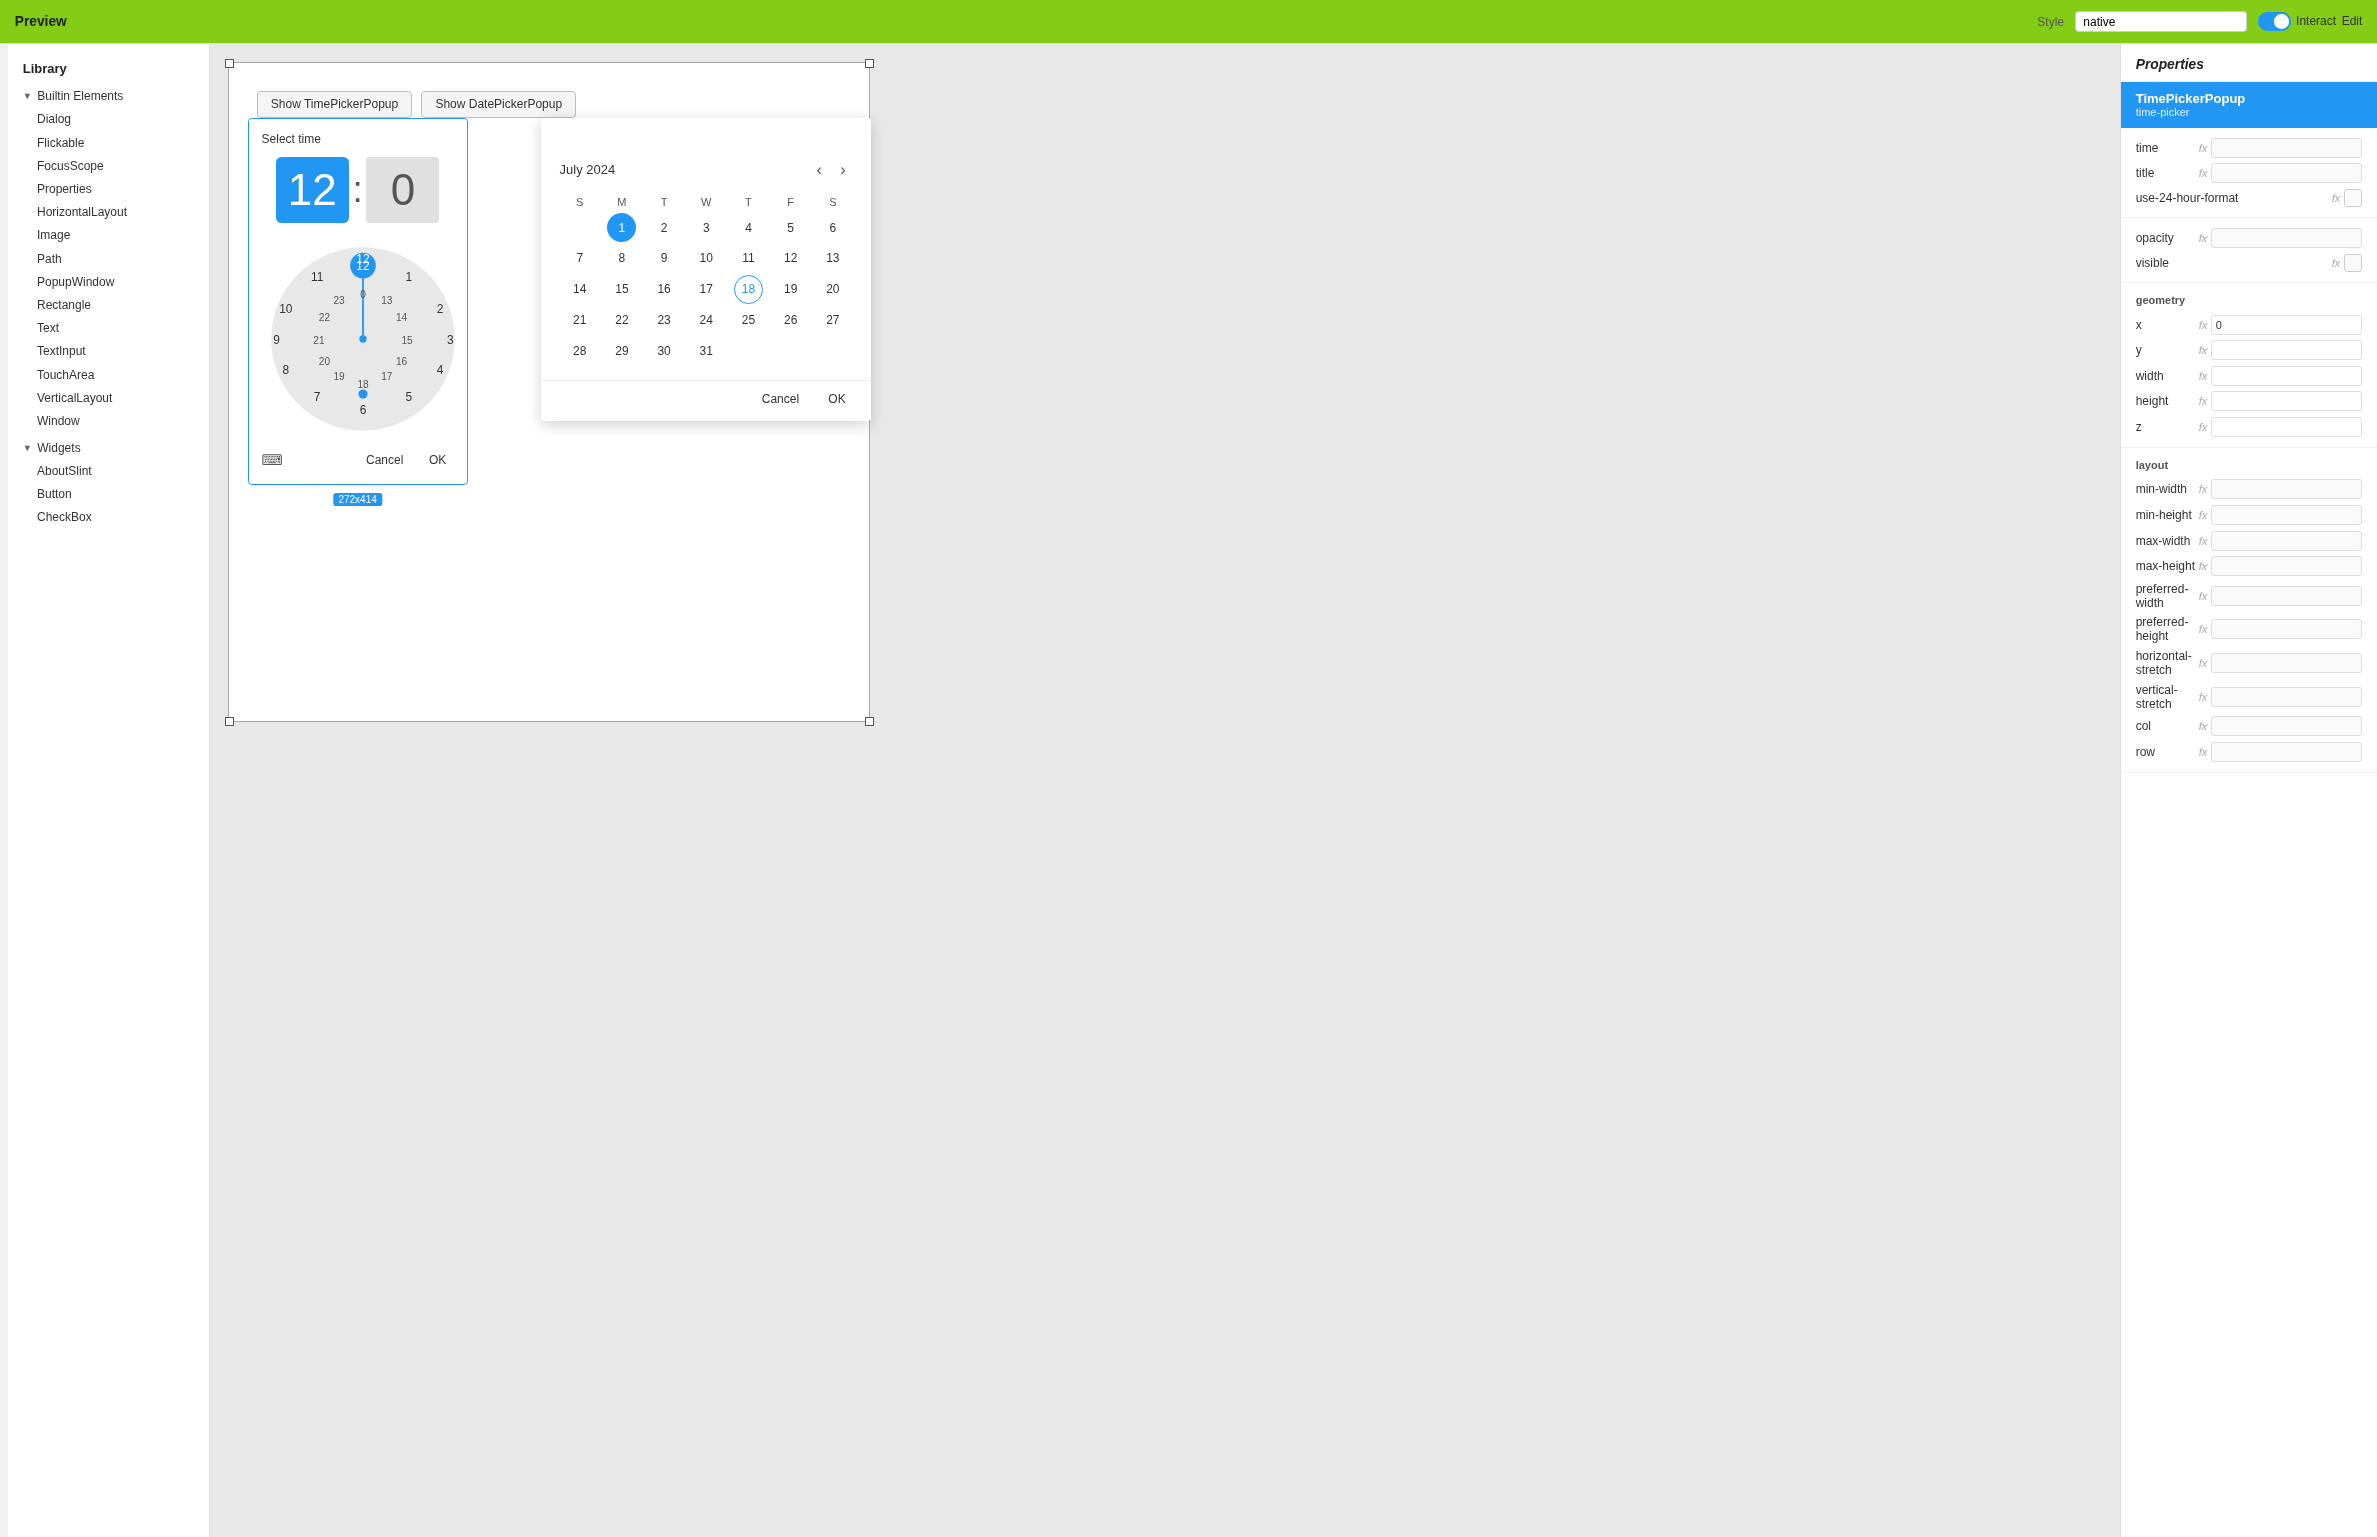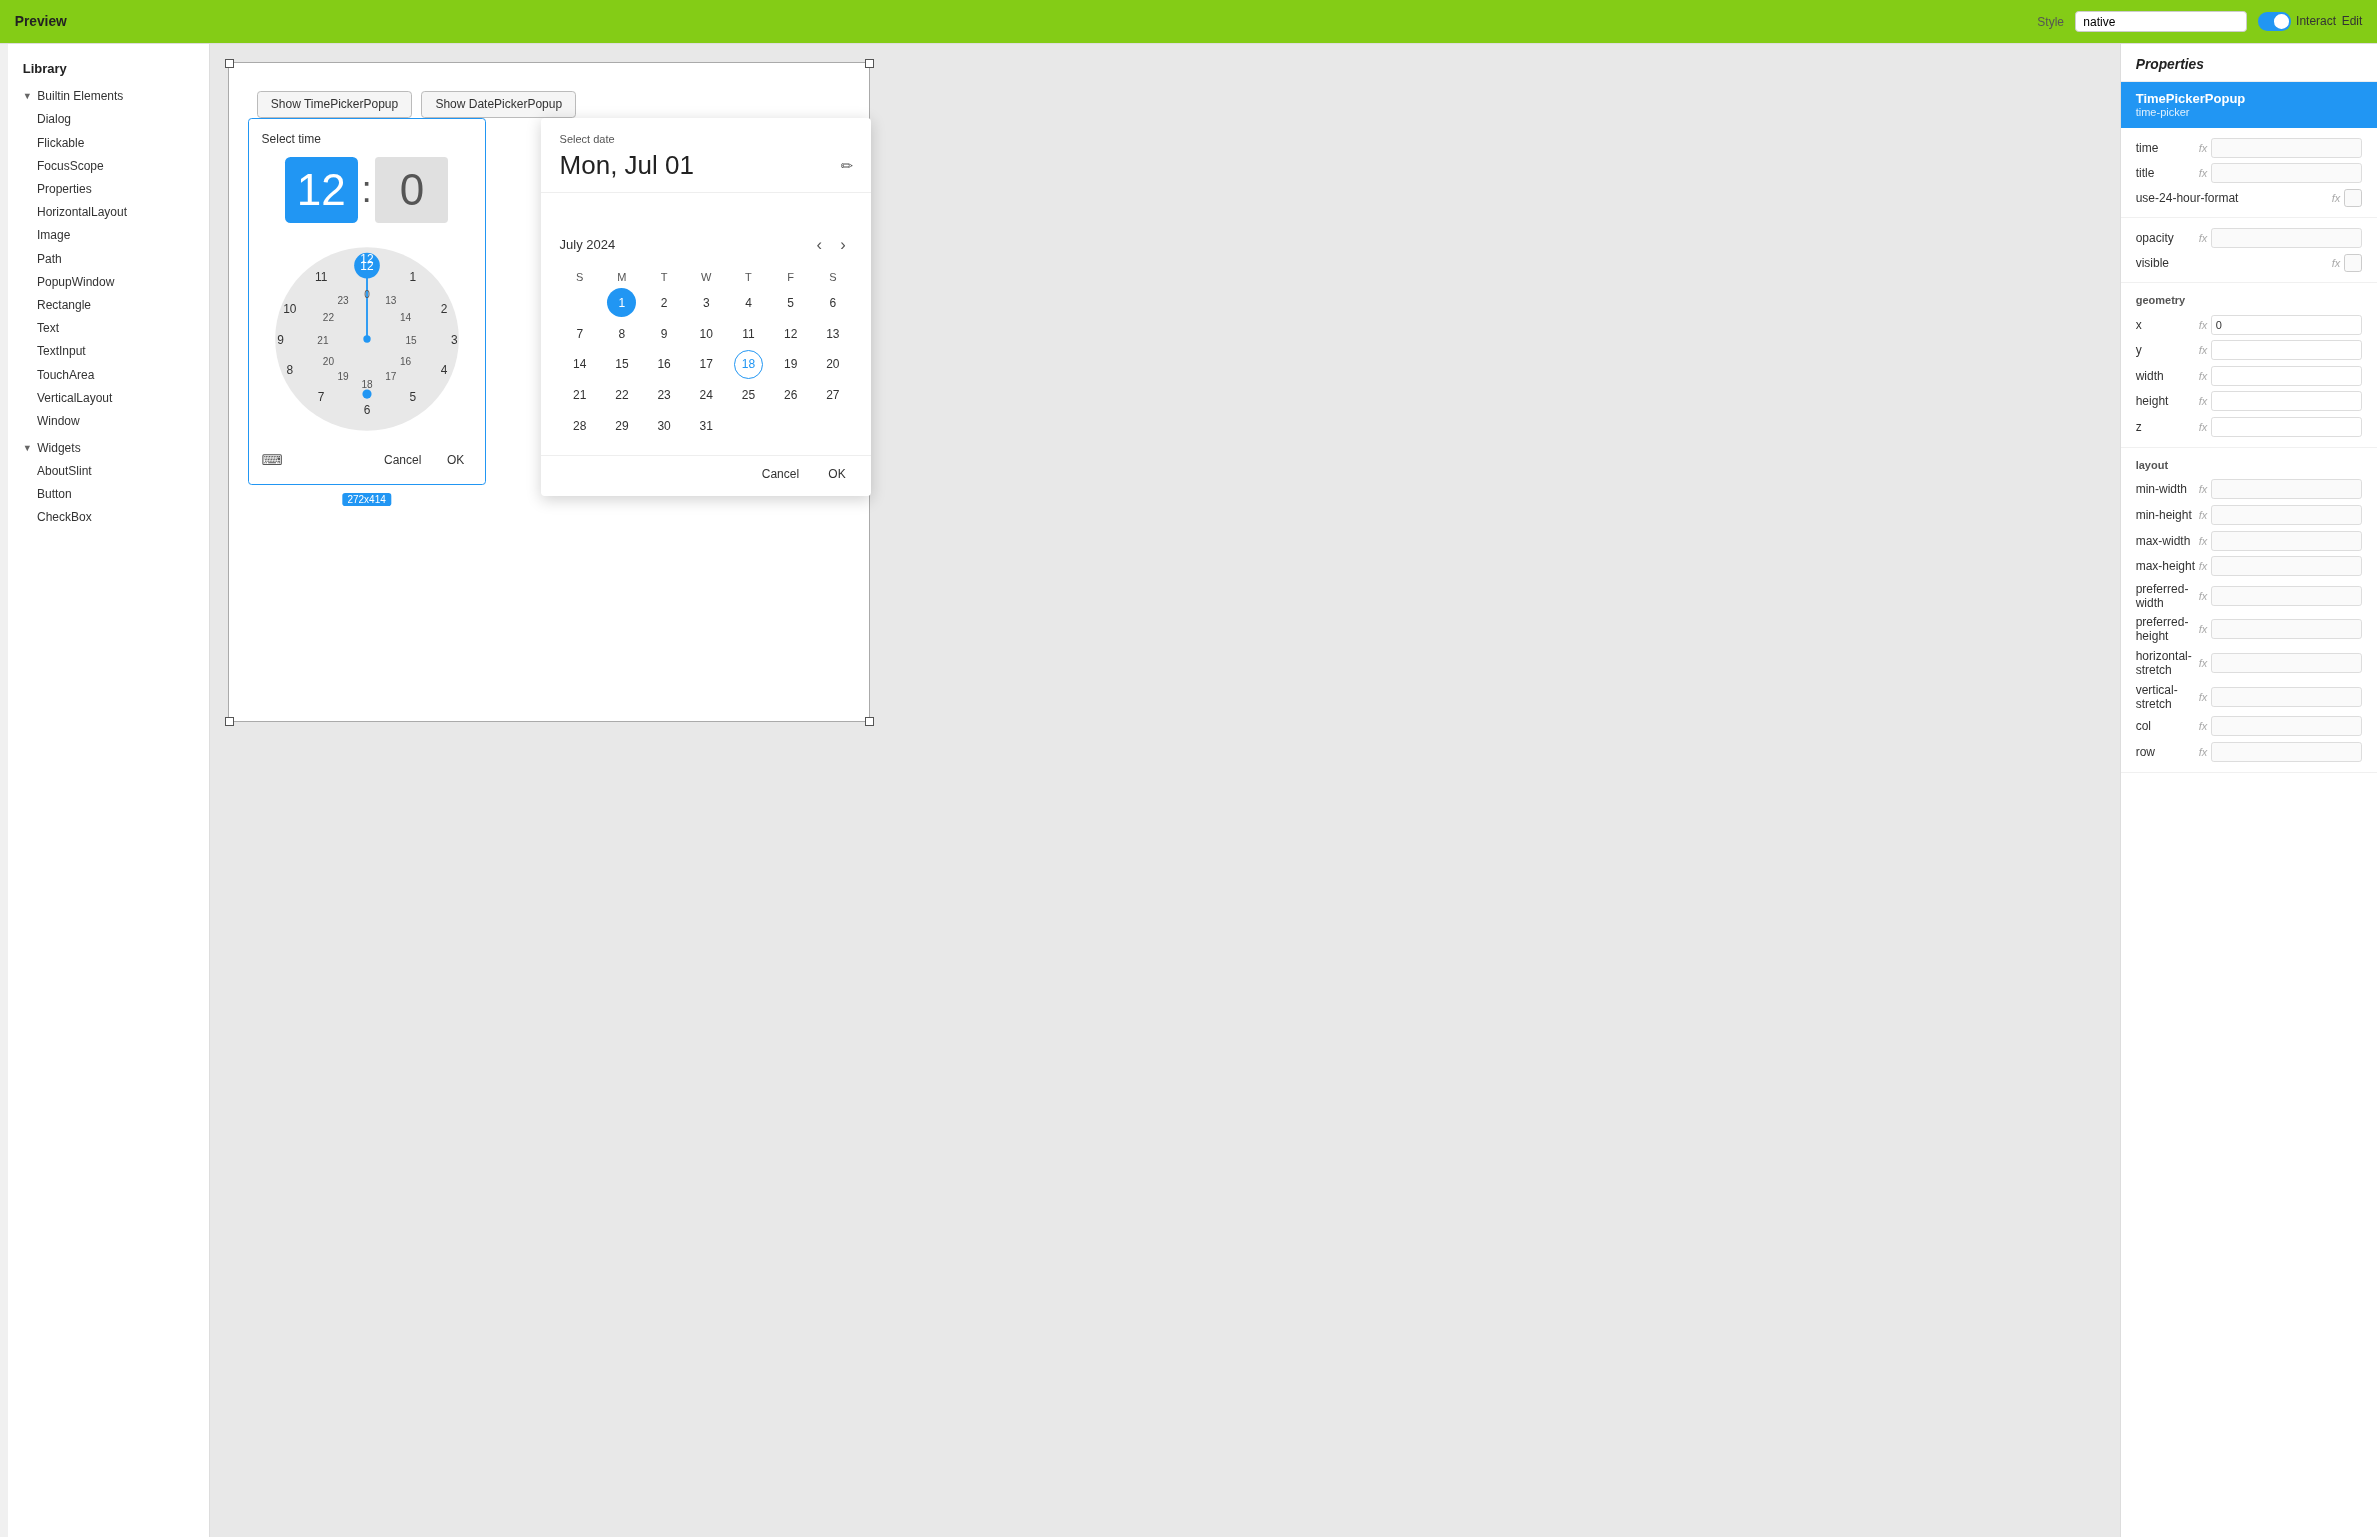--- a/index.html
+++ b/index.html
@@ -37,21 +37,21 @@
     .handle-tl { top: -4.6px; left: -4.6px; }
     .handle-tr { top: -4.6px; right: -4.6px; }
     .handle-bl { bottom: -4.6px; left: -4.6px; }
     .handle-br { bottom: -4.6px; right: -4.6px; }
 
     
     .canvas-buttons { position: absolute; top: 27.5px; left: 27.5px; display: flex; gap: 9.2px; }
     .canvas-btn { padding: 5.5px 13px; border: 0.9px solid #bbb; background: #f5f5f5; border-radius: 3.7px; font-size: 12px; cursor: pointer; color: #333; }
 
     
-    .time-picker-popup { position: absolute; top: 55px; left: 18.3px; width: 238px; border: 1.8px solid #2196F3; border-radius: 3.7px; background: #fff; padding: 13px; z-index: 10; }
+    .time-picker-popup { position: absolute; top: 55px; left: 18.3px; width: 220px; border: 1.8px solid #2196F3; border-radius: 3.7px; background: #fff; padding: 13px; z-index: 10; }
     .time-picker-title { font-size: 12px; color: #333; margin-bottom: 11px; }
     .time-display { display: flex; align-items: center; justify-content: center; gap: 3.7px; margin-bottom: 14.7px; }
     .time-box { width: 73px; height: 66px; display: flex; align-items: center; justify-content: center; font-size: 44px; font-weight: 300; border-radius: 3.7px; color: #222; }
     .time-box.active { background: #2196F3; color: #fff; border-radius: 5.5px; }
     .time-box.inactive { background: #e0e0e0; color: #555; }
     .time-colon { font-size: 37px; color: #555; font-weight: 300; }
     .time-picker-footer { display: flex; align-items: center; justify-content: space-between; margin-top: 7.3px; }
     .time-picker-icon { color: #555; font-size: 14.7px; }
     .footer-buttons { display: flex; gap: 11px; }
     .btn-cancel { background: none; border: none; color: #333; font-size: 12px; cursor: pointer; padding: 3.7px 7.3px; }
@@ -211,27 +211,20 @@
             <span class="time-picker-icon">⌨</span>
             <div class="footer-buttons">
               <button class="btn-cancel">Cancel</button>
               <button class="btn-ok">OK</button>
             </div>
           </div>
           <div class="size-label">272x414</div>
         </div>
 
         <div class="date-picker-popup">
-          <div class="date-picker-header">
-            <div class="date-picker-label">Select date</div>
-            <div class="date-picker-date">
-              <span>Mon, Jul 01</span>
-              <span class="date-picker-edit">✏</span>
-            </div>
-          </div>
           <div class="date-picker-body">
             <div class="month-nav">
               <div class="month-label">July 2024 </div>
               <div style="display:flex;gap:3.7px;">
                 <button class="month-arrow">‹</button>
                 <button class="month-arrow">›</button>
               </div>
             </div>
             <div class="calendar-grid" id="calendar-grid">
                 <div class="cal-header">S</div>

